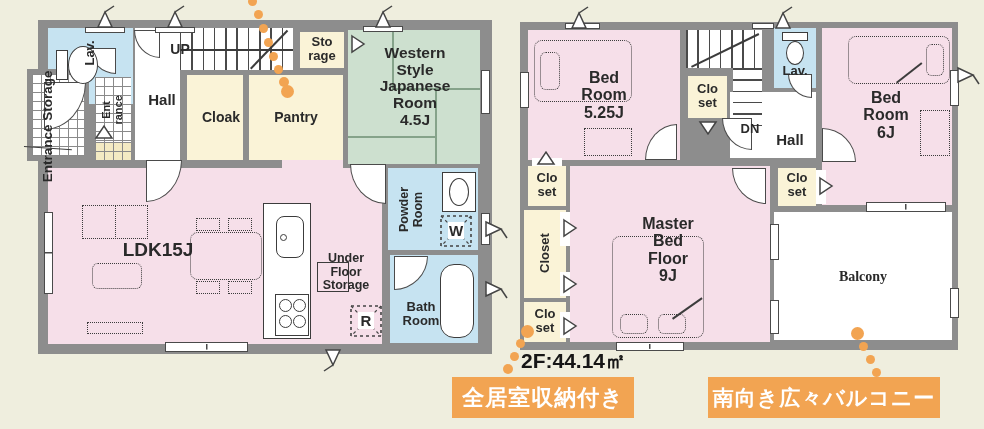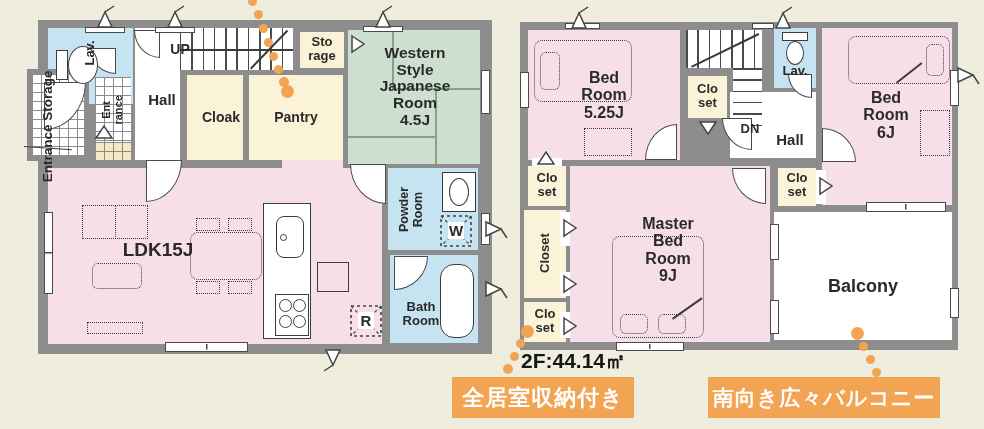--- a/index.html
+++ b/index.html
@@ -163,20 +163,23 @@
     <div class="lbl" style="left:158px;top:92px;width:66px;font-size:14px;">Cloak</div>
     <div class="lbl" style="left:226px;top:92px;width:80px;font-size:14px;">Pantry</div>
     <div class="lbl" style="left:330px;top:27px;width:110px;font-size:15.5px;">Western
 Style
 Japanese
 Room
 4.5J</div>
     <div class="lbl" style="left:57px;top:80px;width:52px;font-size:11px;transform:rotate(-90deg);">Ent
 rance</div>
     <div class="lbl" style="left:92px;top:222px;width:72px;font-size:19px;">LDK15J</div>
+    <div class="lbl" style="left:276px;top:234px;width:80px;font-size:12.5px;">Under
+Floor
+Storage</div>
     <div class="lbl" style="left:352px;top:178px;width:58px;font-size:12.5px;transform:rotate(-90deg);">Powder
 Room</div>
     <div class="lbl" style="left:363px;top:282px;width:56px;font-size:13px;">Bath
 Room</div>
     <div class="lbl" style="left:-52px;top:101px;width:140px;font-size:13.5px;transform:rotate(-90deg);">Entrance Storage</div>
     <div class="line" style="left:-6px;top:128px;width:48px;transform:rotate(4deg);height:1.2px;"></div>
   </div>
 
   <div class="plan" style="left:518px;top:18px;width:450px;height:340px;">
     <div class="pbody" style="left:2px;top:4px;width:438px;height:328px;"></div>
@@ -275,26 +278,26 @@
     <div class="lbl" style="left:252px;top:114px;width:40px;font-size:15px;">Hall</div>
     <div class="lbl" style="left:332px;top:71px;width:72px;font-size:16px;">Bed
 Room
 6J</div>
     <div class="lbl" style="left:260px;top:153px;width:38px;font-size:13px;">Clo
 set</div>
     <div class="lbl" style="left:10px;top:153px;width:38px;font-size:13px;">Clo
 set</div>
     <div class="lbl" style="left:114px;top:197px;width:72px;font-size:16px;">Master
 Bed
-Room
+Floor
 9J</div>
     <div class="lbl" style="left:0px;top:228px;width:54px;font-size:13px;transform:rotate(-90deg);">Closet</div>
     <div class="lbl" style="left:6px;top:289px;width:42px;font-size:13px;">Clo
 set</div>
-    <div class="lbl" style="left:305px;top:259px;width:80px;font-size:18px;">Balcony</div>
+    <div class="lbl" style="left:305px;top:251px;width:80px;font-size:14px;font-family:Liberation Serif, serif;">Balcony</div>
   </div>
 
   <div class="arealbl" style="left:521px;top:347px;">2F:44.14㎡</div>
 
   <div class="badge" style="left:452px;top:377px;width:182px;height:41px;font-size:22px;">全居室収納付き</div>
   <div class="badge" style="left:708px;top:377px;width:232px;height:41px;font-size:21px;">南向き広々バルコニー</div>
 
   <div>
     <div class="dot" style="left:248px;top:-3px;width:9px;height:9px;"></div>
     <div class="dot" style="left:254px;top:10px;width:9px;height:9px;"></div>

